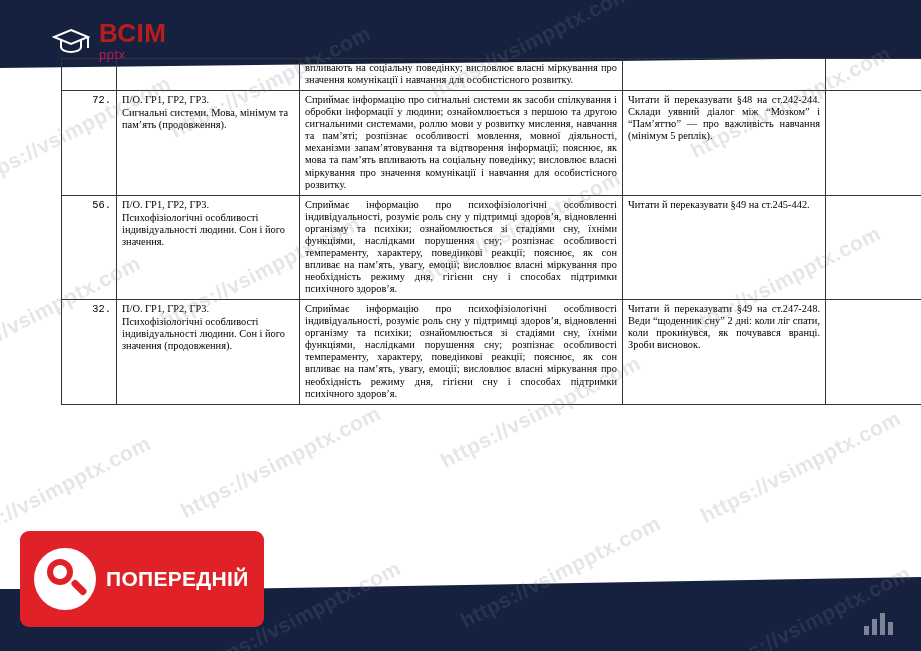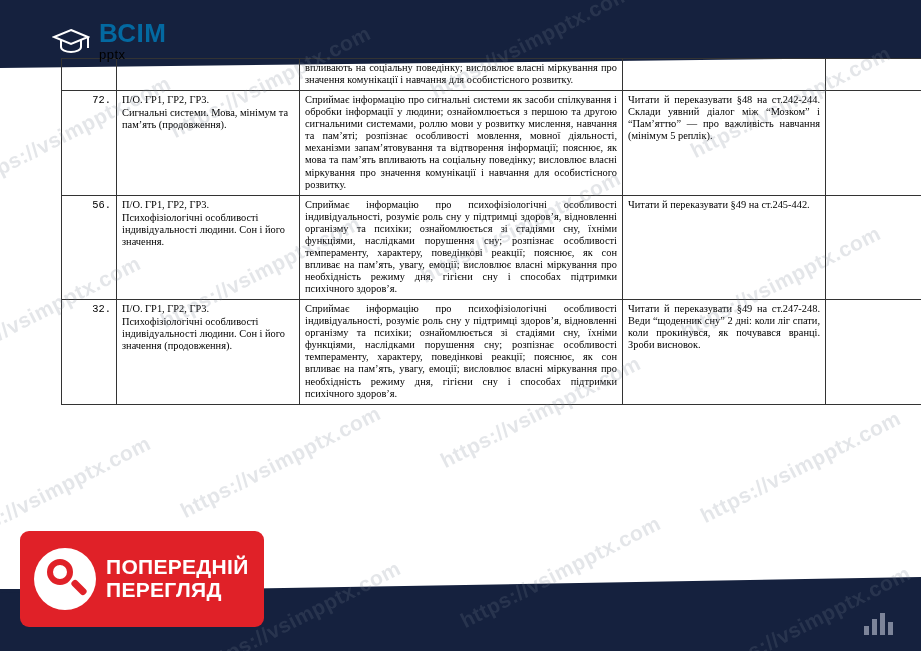--- a/index.html
+++ b/index.html
@@ -68,27 +68,27 @@
     height: 26px;
     position: relative;
   }
   .logo-text {
     line-height: 1;
   }
   .logo-main {
     font-family: "Liberation Sans", sans-serif;
     font-weight: bold;
     font-size: 26px;
-    color: #0369a1;
+    color: #b91c1c;
     letter-spacing: 0.5px;
   }
   .logo-sub {
     font-family: "Liberation Sans", sans-serif;
     font-size: 13px;
-    color: #000000;
+    color: #be185d;
     margin-top: 2px;
     letter-spacing: 0.5px;
   }
 
   
   .slide-number {
     position: absolute;
     left: 210px;
     bottom: 26px;
     color: #8c93a5;
@@ -319,17 +319,16 @@
     <i style="height:13px"></i>
   </div>
 
   <div class="preview-badge">
     <span class="magnifier">
       <span class="ring"></span>
       <span class="handle"></span>
     </span>
     <span class="preview-text">
       <span>ПОПЕРЕДНІЙ</span><br>
-      <span>ПЕРЕГЛЯД</span>
     </span>
   </div>
 
 </div>
 
 </body></html>

